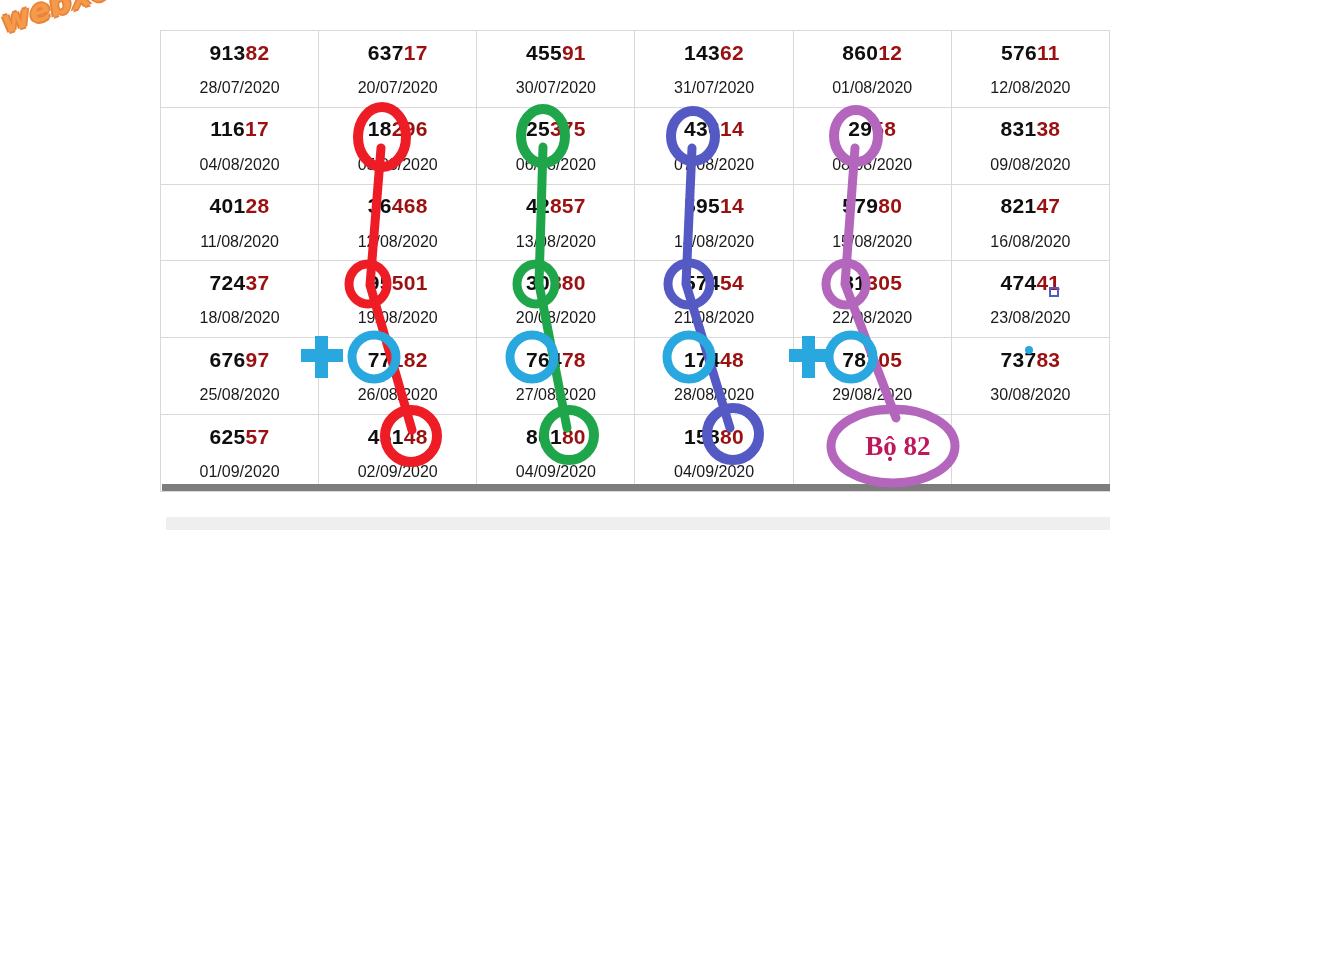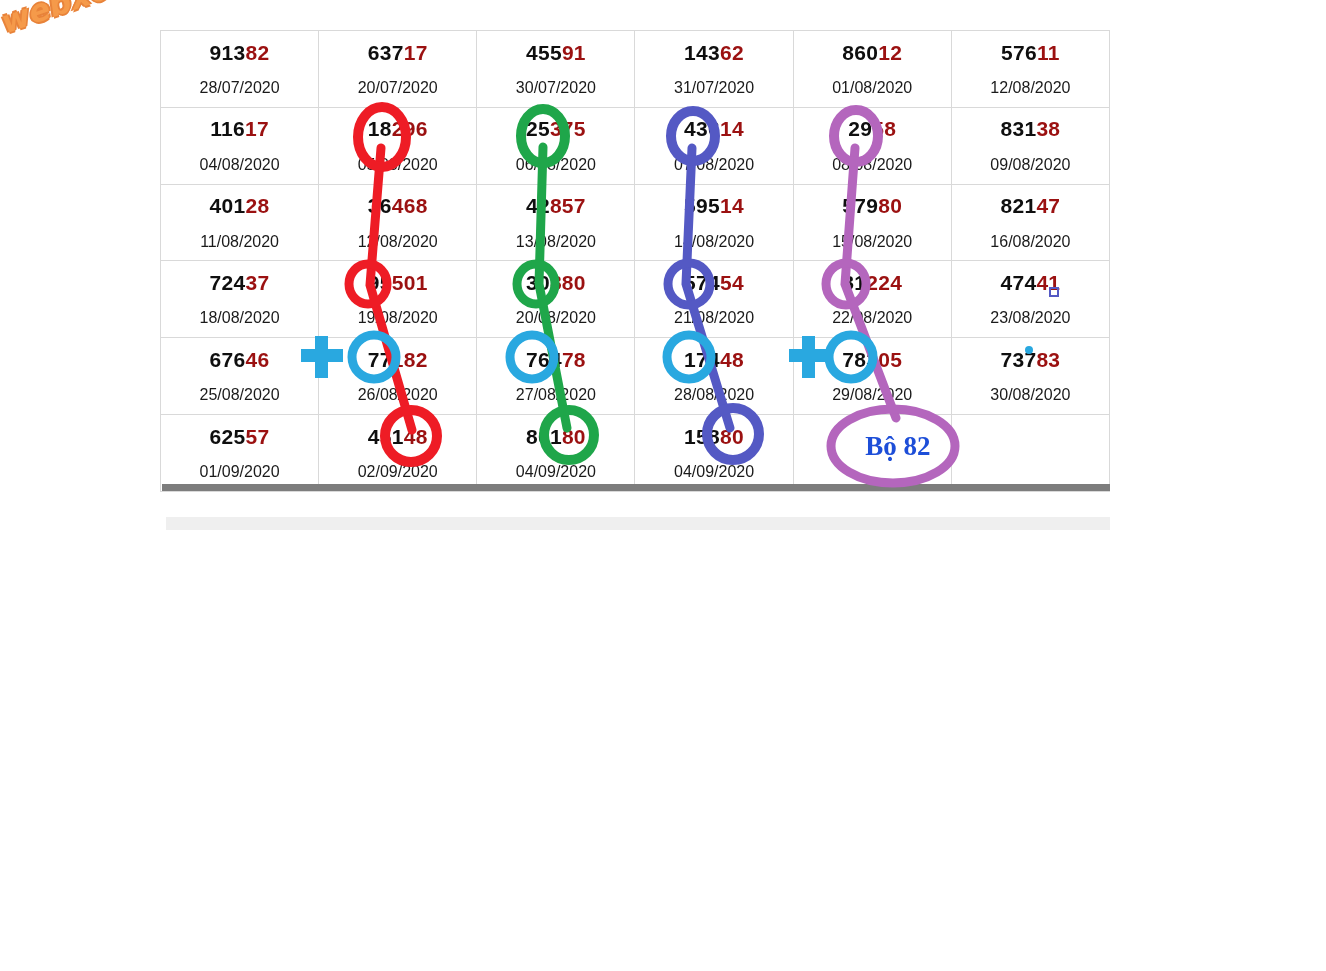--- a/index.html
+++ b/index.html
@@ -75,21 +75,21 @@
   
   .overlay{
     position:absolute;left:0;top:0;width:1326px;height:971px;
     z-index:20;pointer-events:none;
   }
   .boxlabel{
     position:absolute;
     left:833px;top:420px;width:130px;height:52px;
     display:flex;align-items:center;justify-content:center;
     font-family:"Liberation Serif", serif;
-    font-size:27px;font-weight:bold;color:#1d4ed8;
+    font-size:27px;font-weight:bold;color:#be185d;
     z-index:30;
     pointer-events:none;
   }
 </style>
 </head>
 <body>
 
 <div id="stage">
 
   <div class="watermark">webxoso.net</div>
@@ -186,31 +186,31 @@
             </td>
             <td class="hl-orange">
               <div class="num">30<span class="tail">880</span></div>
               <div class="date">20/08/2020</div>
             </td>
             <td class="hl-orange">
               <div class="num">574<span class="tail">54</span></div>
               <div class="date">21/08/2020</div>
             </td>
             <td class="hl-orange">
-              <div class="num">81<span class="tail">224</span></div>
+              <div class="num">81<span class="tail">305</span></div>
               <div class="date">22/08/2020</div>
             </td>
             <td class="hl-green">
               <div class="num">474<span class="tail">41</span></div>
               <div class="date">23/08/2020</div>
             </td>
           </tr>
           <tr>
             <td>
-              <div class="num">676<span class="tail">46</span></div>
+              <div class="num">676<span class="tail">97</span></div>
               <div class="date">25/08/2020</div>
             </td>
             <td class="hl-orange">
               <div class="num">77<span class="tail">182</span></div>
               <div class="date">26/08/2020</div>
             </td>
             <td class="hl-orange">
               <div class="num">764<span class="tail">78</span></div>
               <div class="date">27/08/2020</div>
             </td>

